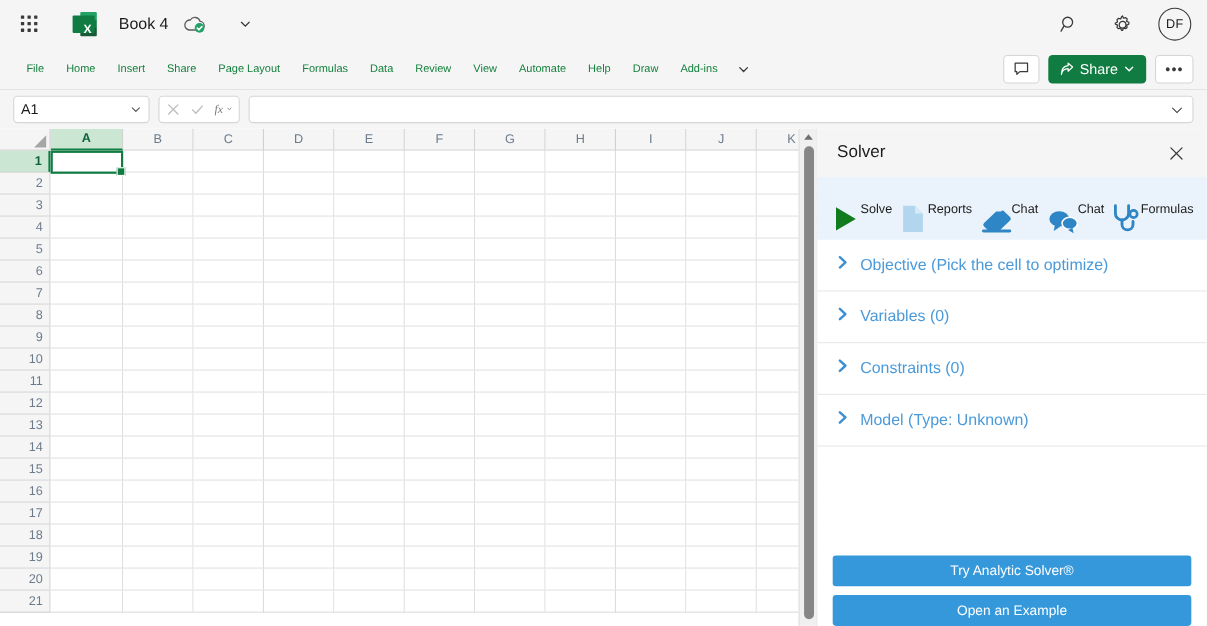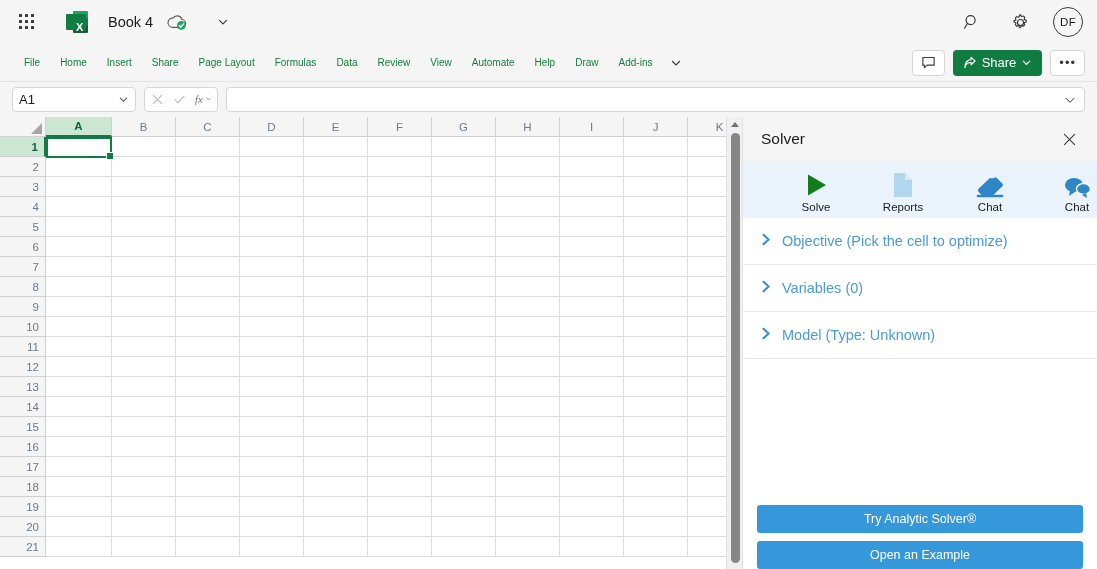--- a/index.html
+++ b/index.html
@@ -198,22 +198,22 @@
   .pane-title { font-size: 15.5px; color: #1b1b1a; }
   .pane-close {
     margin-left: auto; width: 28px; height: 28px; border-radius: 3px; cursor: pointer;
     display: flex; align-items: center; justify-content: center;
   }
   .solver-toolbar {
     height: 57px; background: #eaf3fb; display: flex; align-items: flex-end;
     padding: 0 8px 4px 14px; gap: 6px; flex: 0 0 auto;
   }
   .tool {
-    display: flex; flex-direction: column; align-items: center; justify-content: flex-end;
-    min-width: 44px; padding: 2px 4px 1px; border-radius: 4px; cursor: pointer; margin-left: 37px;
+    display: flex; flex-direction: row; align-items: flex-start; justify-content: flex-end;
+    min-width: 44px; padding: 2px 4px 1px; border-radius: 4px; cursor: pointer;
   }
   .tool .ti { height: 30px; display: flex; align-items: flex-end; justify-content: center; }
   .tool .tl { font-size: 11.5px; color: #1b1b1a; margin-top: 2px; white-space: nowrap; }
   .sections { flex: 1 1 auto; }
   .section {
     height: 47px; display: flex; align-items: center; gap: 10px;
     padding: 0 18px; border-bottom: 1px solid #e8e8e8; cursor: pointer;
   }
   .section .sec-label { font-size: 14.5px; color: #4a9ada; }
   .panel-actions { padding: 20px 14px 0; display: flex; flex-direction: column; gap: 8px; }
@@ -768,20 +768,28 @@
           </svg>
         </span>
         <span class="sec-label">Variables (0)</span>
       </div>
       <div class="section">
         <span>
           <svg width="11" height="13" viewBox="0 0 11 13">
             <path d="M2.5 1.8L7.6 6.5 2.5 11.2" fill="none" stroke="#3b8fd4" stroke-width="2.2" stroke-linecap="round" stroke-linejoin="round"></path>
           </svg>
         </span>
+        <span class="sec-label">Constraints (0)</span>
+      </div>
+      <div class="section">
+        <span>
+          <svg width="11" height="13" viewBox="0 0 11 13">
+            <path d="M2.5 1.8L7.6 6.5 2.5 11.2" fill="none" stroke="#3b8fd4" stroke-width="2.2" stroke-linecap="round" stroke-linejoin="round"></path>
+          </svg>
+        </span>
         <span class="sec-label">Model (Type: Unknown)</span>
       </div>
     </div>
 
     <div class="panel-actions">
       <button class="blue-btn">Try Analytic Solver®</button>
       <button class="blue-btn">Open an Example</button>
     </div>
   </div>
 </div>

